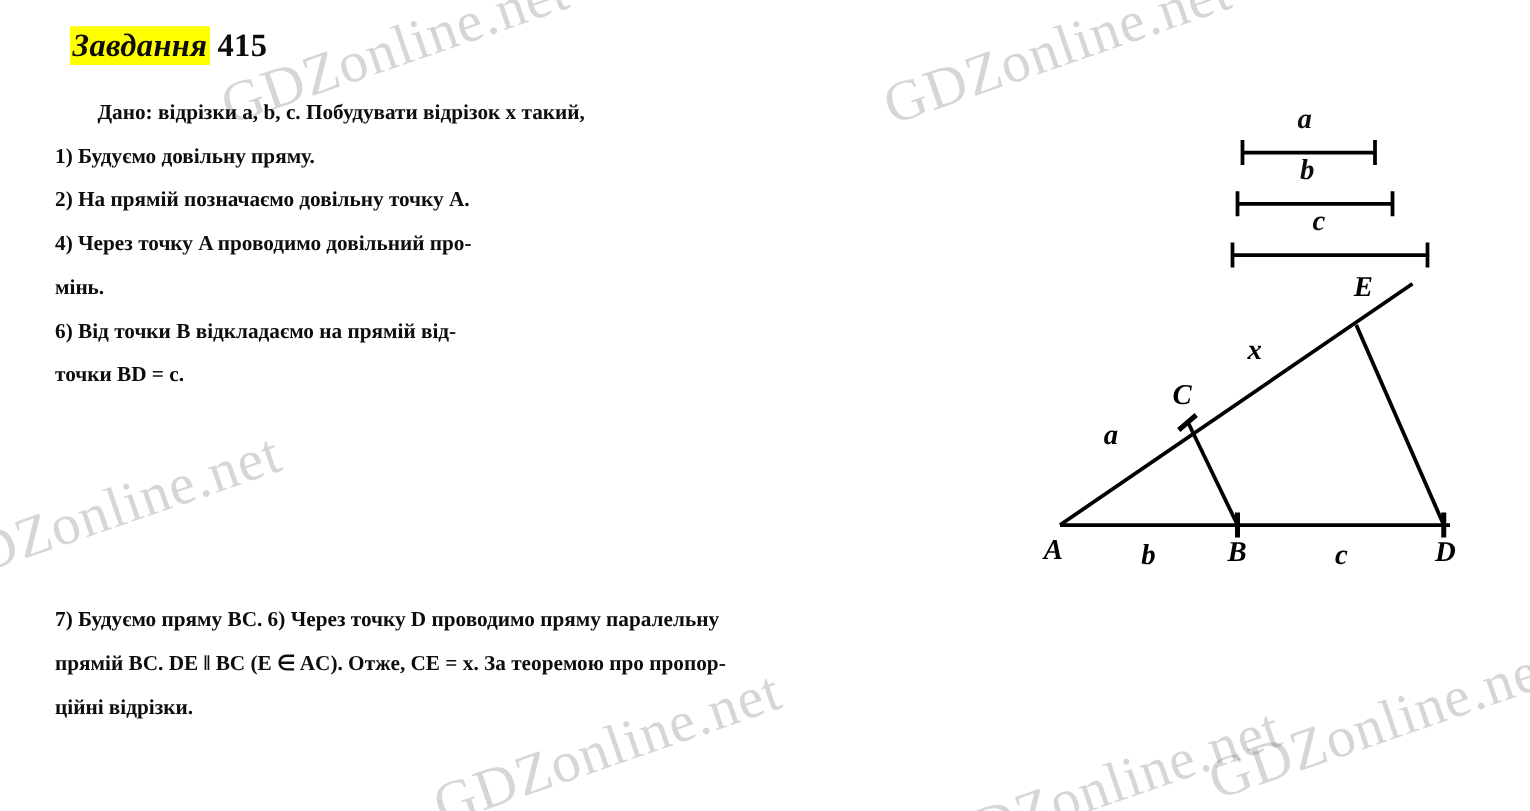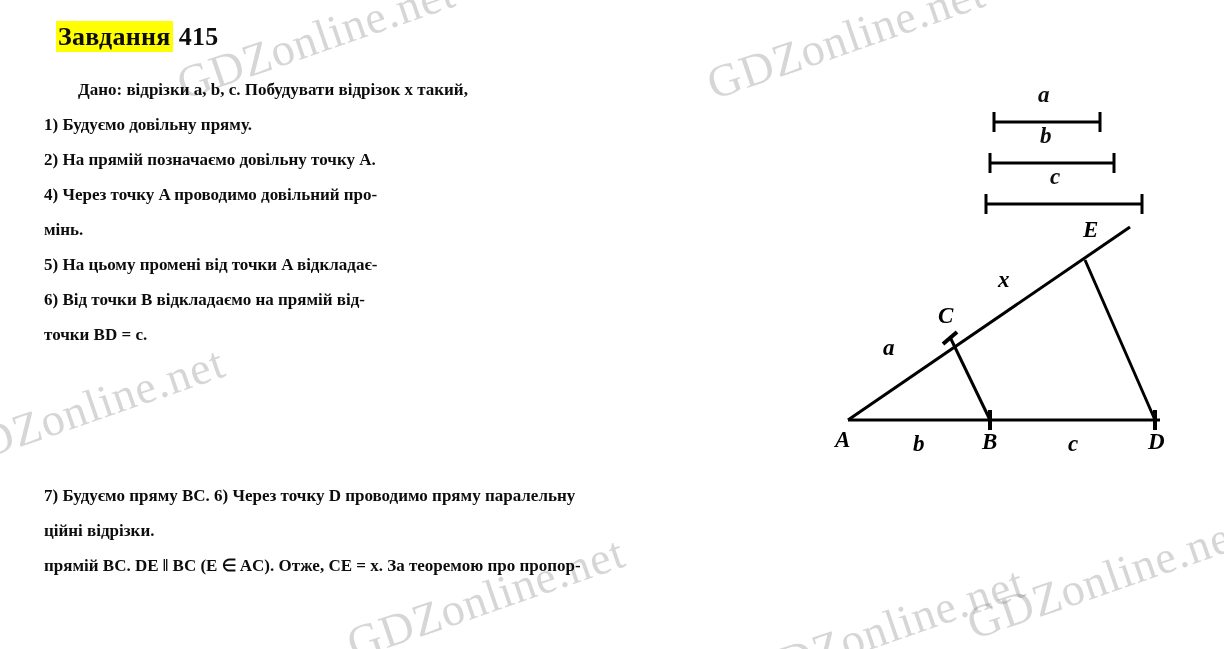--- a/index.html
+++ b/index.html
@@ -40,20 +40,21 @@
     position: absolute;
     left: 56px;
     top: 22px;
     font-size: 26px;
     font-weight: bold;
     letter-spacing: 0.3px;
   }
   .task-header .hl {
     background: #ffff00;
     padding: 1px 2px;
+    font-style: italic;
   }
   .task-header .num { padding-left: 6px; }
 
   
   .text-col {
     position: absolute;
     left: 44px;
     top: 72px;
     width: 900px;
     font-size: 17px;
@@ -95,29 +96,28 @@
 <div class="task-header">
   <span class="hl">Завдання</span><span class="num">415</span>
 </div>
 
 <div class="text-col">
   <p class="para indent">Дано: відрізки a, b, c. Побудувати відрізок x такий,</p>
   <p class="para">1) Будуємо довільну пряму.</p>
   <p class="para">2) На прямій позначаємо довільну точку A.</p>
   <p class="para">4) Через точку A проводимо довільний про-</p>
   <p class="para">мінь.</p>
-  <p class="para">5) На цьому промені від точки A відкладає-</p>
   <p class="para">6) Від точки B відкладаємо на прямій від-</p>
   <p class="para">точки BD = c.</p>
 </div>
 
 <div class="text-col" style="top: 478px; width: 1150px;">
   <p class="para">7) Будуємо пряму BC. 6) Через точку D проводимо пряму паралельну</p>
+  <p class="para">прямій BC. DE ‖ BC (E ∈ AC). Отже, CE = x. За теоремою про пропор-</p>
   <p class="para">ційні відрізки.</p>
-  <p class="para">прямій BC. DE ‖ BC (E ∈ AC). Отже, CE = x. За теоремою про пропор-</p>
 </div>
 
 <div class="figure">
 
   <svg class="fig-svg" width="268" height="160" viewBox="0 0 268 160">
 
     <g>
       <line x1="44" y1="62" x2="150" y2="62" stroke="#000" stroke-width="3"></line>
       <line x1="44" y1="52" x2="44" y2="72" stroke="#000" stroke-width="3"></line>
       <line x1="150" y1="52" x2="150" y2="72" stroke="#000" stroke-width="3"></line>

